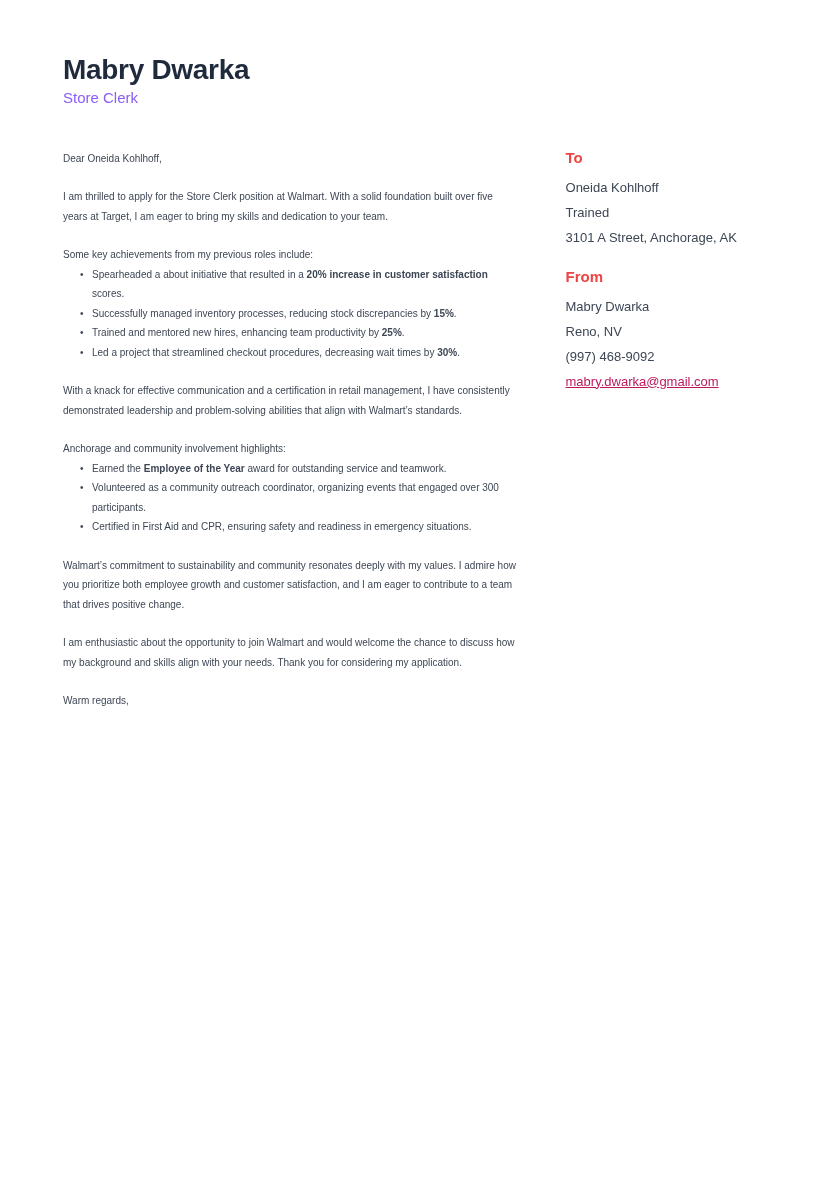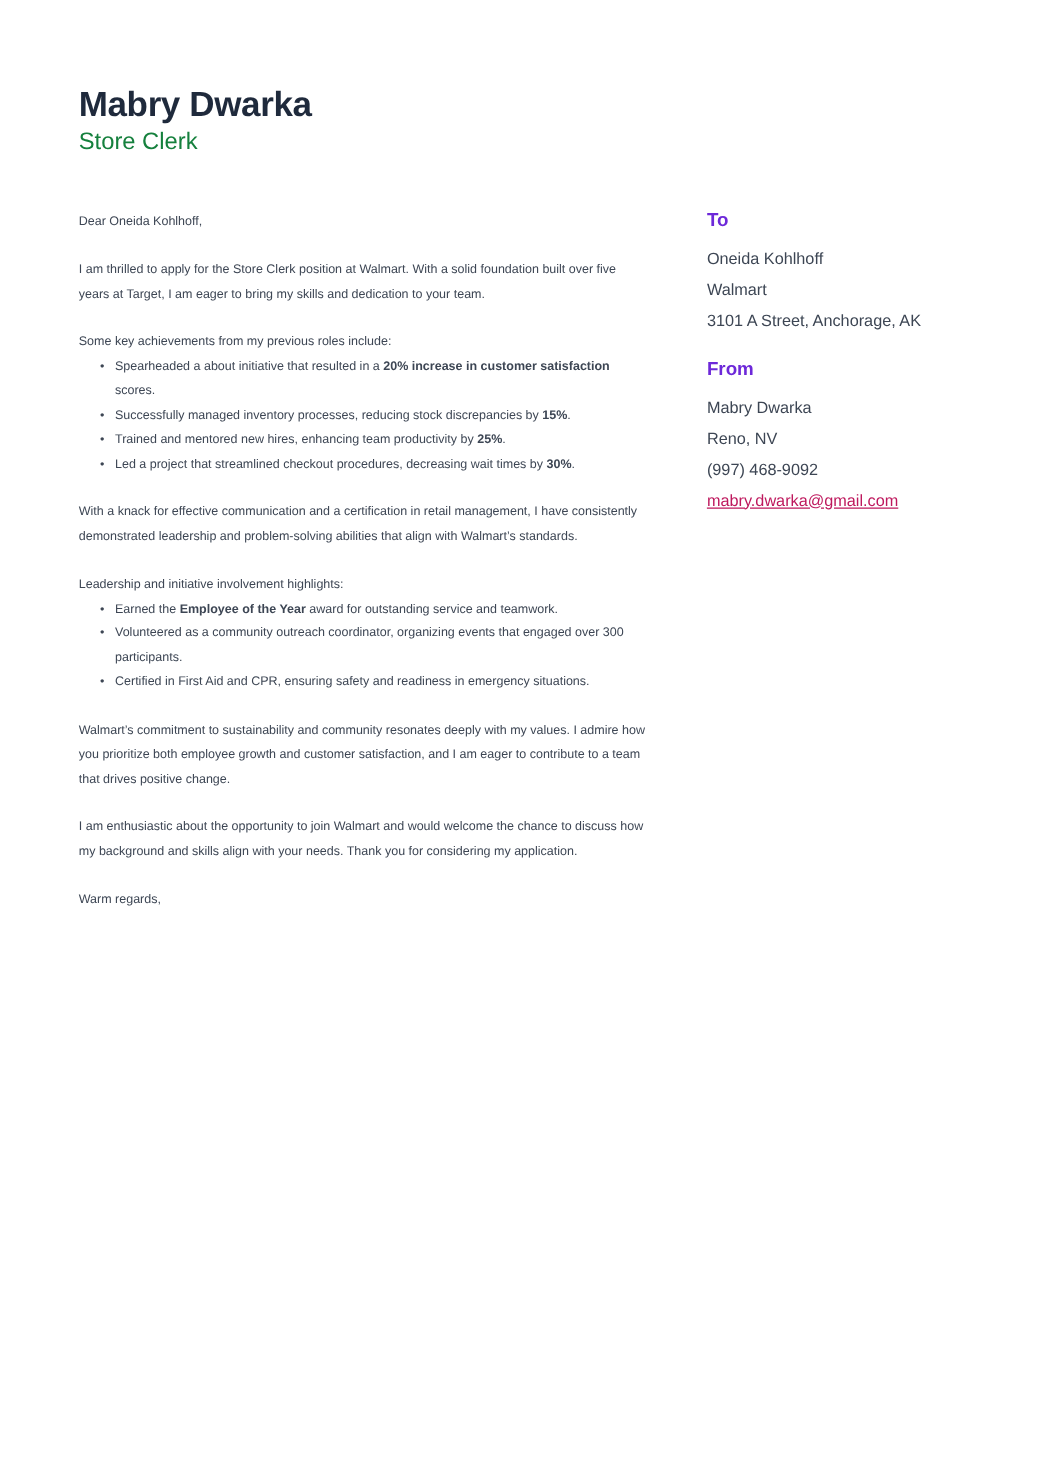--- a/index.html
+++ b/index.html
@@ -2,36 +2,36 @@
 <html><head>
 <meta charset="utf-8">
 <style>
   html, body { margin: 0; padding: 0; background: #ffffff; }
   .page {
     position: relative;
     width: 833px;
     height: 1178px;
     background: #ffffff;
     box-sizing: border-box;
-    padding: 67px 58px 0 63px;
+    padding: 53px 58px 0 63px;
     font-family: "Liberation Sans", "DejaVu Sans", sans-serif;
     color: #3d4654;
     overflow: hidden;
   }
   .doc-title {
     font-size: 28px;
     line-height: 1.2;
     font-weight: 700;
     color: #1f2a3c;
     letter-spacing: -0.3px;
     margin: 0;
   }
   .job-subtitle {
-    font-size: 19px;
-    color: #15803d;
+    font-size: 15px;
+    color: #8b5cf6;
     margin-top: 2px;
   }
   .columns {
     display: flex;
     margin-top: 43px;
   }
   .letter {
     width: 462px;
     font-size: 10px;
     line-height: 19.5px;
@@ -55,21 +55,21 @@
     top: 0;
   }
   .sidebar {
     margin-left: 46px;
     width: 212px;
     font-size: 13px;
   }
   .sidebar h2 {
     font-size: 15px;
     font-weight: 700;
-    color: #6d28d9;
+    color: #ef4444;
     margin: 0 0 9px 0;
   }
   .contact-line { line-height: 25px; }
   .sender-section { margin-top: 18px; }
   a.email-link {
     color: #be185d;
     text-decoration: underline;
     line-height: 25px;
     display: inline-block;
     cursor: pointer;
@@ -89,36 +89,36 @@
         <p class="para"><span>Dear Oneida Kohlhoff,</span></p>
         <p class="para"><span>I am thrilled to apply for the Store Clerk position at Walmart. With a solid foundation built over five years at Target, I am eager to bring my skills and dedication to your team.</span></p>
         <p class="lead"><span>Some key achievements from my previous roles include:</span></p>
         <ul class="bullets">
           <li><span>Spearheaded a about initiative that resulted in a </span><strong>20% increase in customer satisfaction</strong><span> scores.</span></li>
           <li><span>Successfully managed inventory processes, reducing stock discrepancies by </span><strong>15%</strong><span>.</span></li>
           <li><span>Trained and mentored new hires, enhancing team productivity by </span><strong>25%</strong><span>.</span></li>
           <li><span>Led a project that streamlined checkout procedures, decreasing wait times by </span><strong>30%</strong><span>.</span></li>
         </ul>
         <p class="para"><span>With a knack for effective communication and a certification in retail management, I have consistently demonstrated leadership and problem-solving abilities that align with Walmart’s standards.</span></p>
-        <p class="lead"><span>Leadership and initiative involvement highlights:</span></p>
+        <p class="lead"><span>Anchorage and community involvement highlights:</span></p>
         <ul class="bullets">
           <li><span>Earned the </span><strong>Employee of the Year</strong><span> award for outstanding service and teamwork.</span></li>
           <li><span>Volunteered as a community outreach coordinator, organizing events that engaged over 300 participants.</span></li>
           <li><span>Certified in First Aid and CPR, ensuring safety and readiness in emergency situations.</span></li>
         </ul>
         <p class="para"><span>Walmart’s commitment to sustainability and community resonates deeply with my values. I admire how you prioritize both employee growth and customer satisfaction, and I am eager to contribute to a team that drives positive change.</span></p>
         <p class="para"><span>I am enthusiastic about the opportunity to join Walmart and would welcome the chance to discuss how my background and skills align with your needs. Thank you for considering my application.</span></p>
         <p class="para"><span>Warm regards,</span></p>
       </div>
 
     <div class="sidebar">
       <section>
         <h2>To</h2>
         <div class="contact-line">Oneida Kohlhoff</div>
-        <div class="contact-line">Walmart</div>
+        <div class="contact-line">Trained</div>
         <div class="contact-line">3101 A Street, Anchorage, AK</div>
       </section>
       <section class="sender-section">
         <h2>From</h2>
         <div class="contact-line">Mabry Dwarka</div>
         <div class="contact-line">Reno, NV</div>
         <div class="contact-line">(997) 468-9092</div>
         <a class="email-link" href="#">mabry.dwarka@gmail.com</a>
       </section>
     </div>

